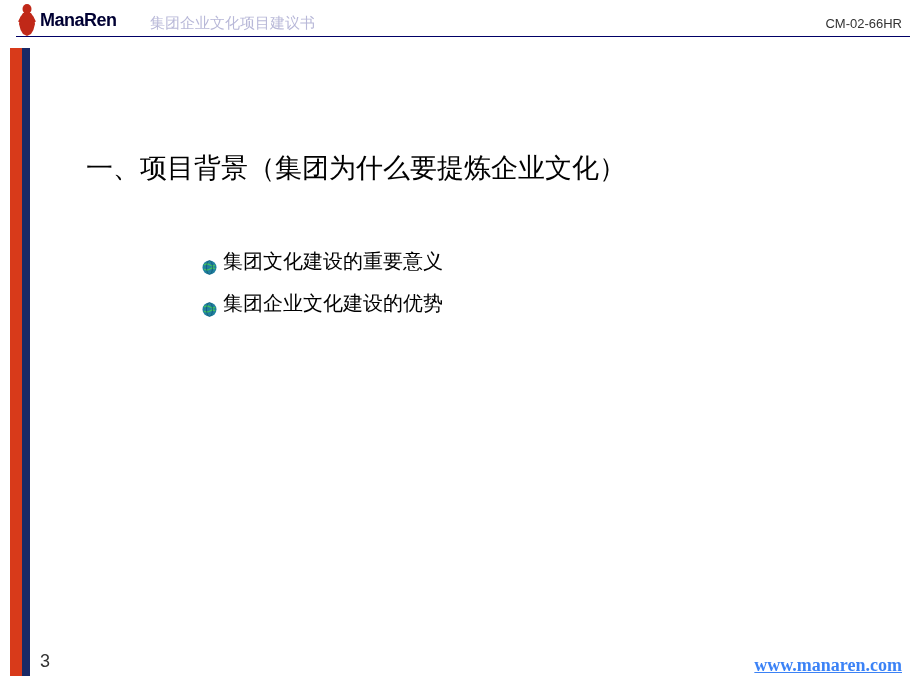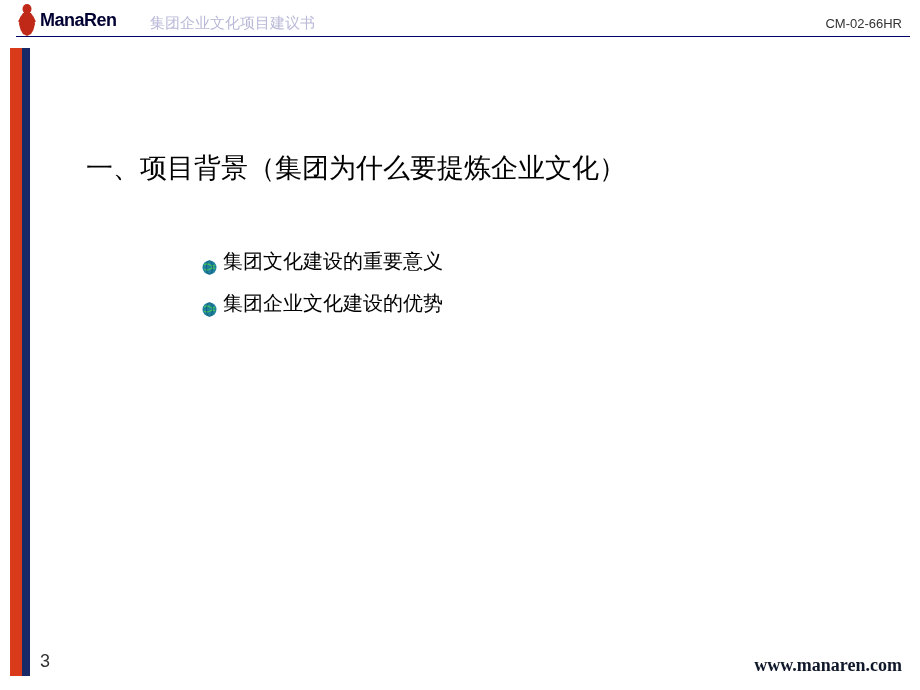--- a/index.html
+++ b/index.html
@@ -124,21 +124,22 @@
       bottom: 18px;
       font-size: 18px;
       color: #333;
       font-family: "Arial", sans-serif;
     }
     .footer-url {
       position: absolute;
       right: 18px;
       bottom: 14px;
       font-size: 18px;
-      color: #0f172a;
+      color: #3b82f6;
+      text-decoration: underline;
       font-family: "Times New Roman", serif;
       font-weight: bold;
     }
   </style>
 </head>
 <body>
 
 <div class="header">
   <div class="logo-area">
     <svg class="logo-figure" viewBox="0 0 22 36">

